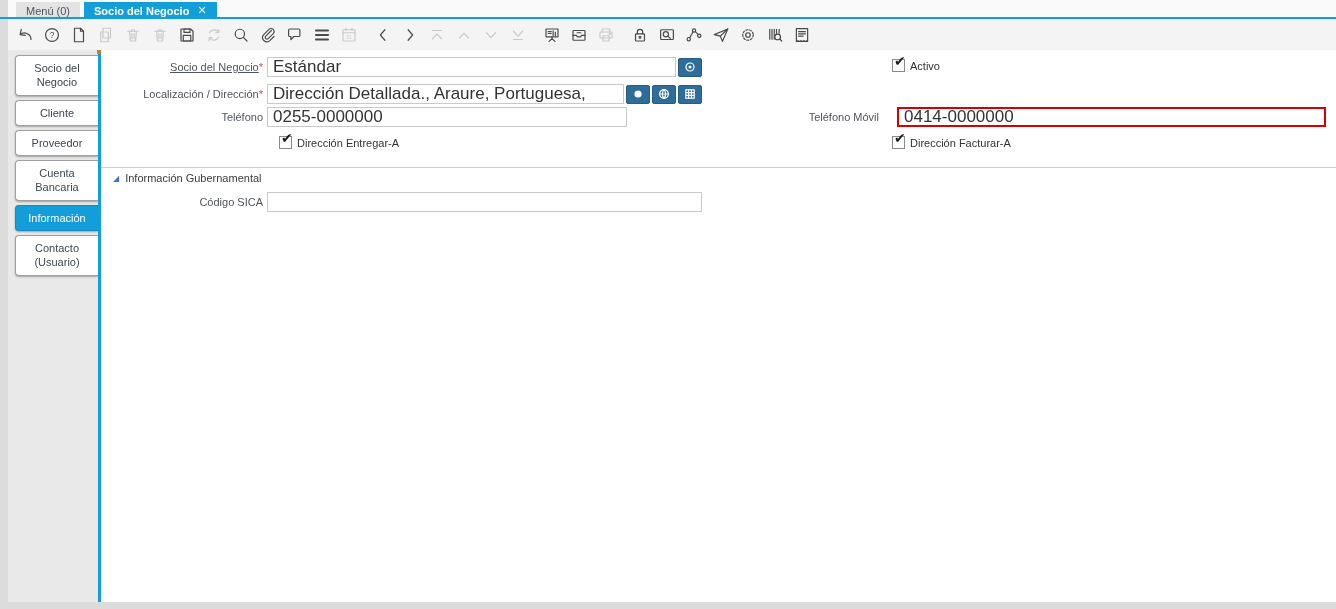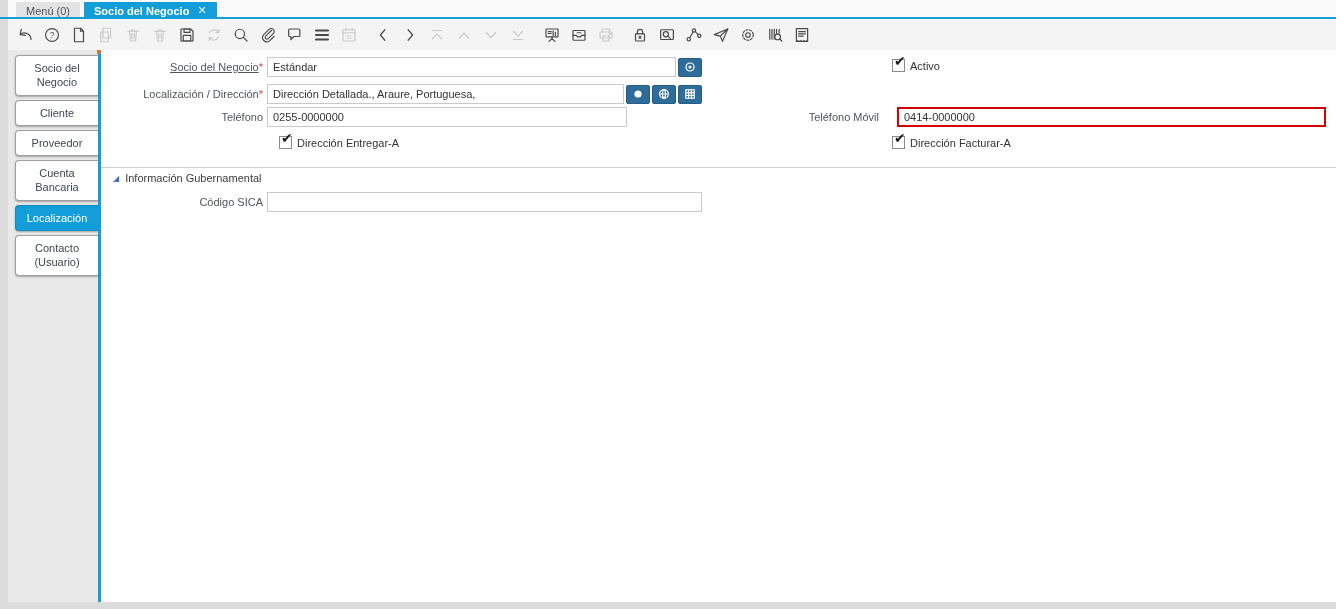--- a/index.html
+++ b/index.html
@@ -32,21 +32,21 @@
   .stab.active { background:#139ed9; color:#fff; border-color:#0f8cc2; }
   .divider { width:3px; background:#139ed9; position:relative; }
   .divider::before { content:""; position:absolute; top:0; left:-1px; width:4px; height:4px; background:#c07a3e; }
   .content { flex:1; background:#fff; position:relative; font-size:11px; }
 
   
   .row { position:absolute; display:flex; align-items:center; }
   .lbl { width:160px; text-align:right; color:#50555c; padding-right:4px; flex:none; }
   .lbl .txt.u { text-decoration:underline; cursor:pointer; }
   .req { color:#e04343; }
-  .inp { height:20px; border:1px solid #c9c9c9; background:#fff; font-size:11px; padding:1px 5px; color:#333;
+  .inp { height:20px; border:1px solid #c9c9c9; background:#fff; font-size:17px; padding:1px 5px; color:#333;
     font-family:"Liberation Sans",sans-serif; outline:none; }
   .inp.alert { border:2px solid #d50000; }
   .fbtn { width:24px; height:19px; margin-left:2px; background:#2e6d99; border:1px solid #275d84; border-radius:2px;
     display:inline-flex; align-items:center; justify-content:center; cursor:pointer; flex:none; }
   .fbtn svg { width:12px; height:12px; stroke:#fff; fill:none; stroke-width:1.2; }
   .cb { width:13px; height:13px; border:1px solid #8a8a8a; background:#fff; position:relative; flex:none; cursor:pointer; }
   .cb .mark { position:absolute; left:1px; top:-7px; font-size:14px; color:#1c1c1c; }
   .cblbl { margin-left:5px; color:#333; }
   .sep { position:absolute; left:0; right:0; top:117px; height:1px; background:#cfcfcf; }
   .sect { position:absolute; left:12px; top:122px; display:flex; align-items:center; }
@@ -258,21 +258,21 @@
         </svg>
       </span>
   </div>
 
   <div class="main">
     <div class="sidebar">
       <div class="stab"><span>Socio del Negocio</span></div>
       <div class="stab"><span>Cliente</span></div>
       <div class="stab"><span>Proveedor</span></div>
       <div class="stab"><span>Cuenta Bancaria</span></div>
-      <div class="stab active"><span>Localización</span></div>
+      <div class="stab active"><span>Información</span></div>
       <div class="stab"><span>Contacto (Usuario)</span></div>
     </div>
 
     <div class="divider"></div>
 
     <div class="content">
 
       <div class="row" style="left:6px; top:7px; width:600px;">
         <span class="lbl"><span class="txt u">Socio del Negocio</span><span class="req">*</span></span>
         <input class="inp" style="width: 409px;" value="Estándar">

